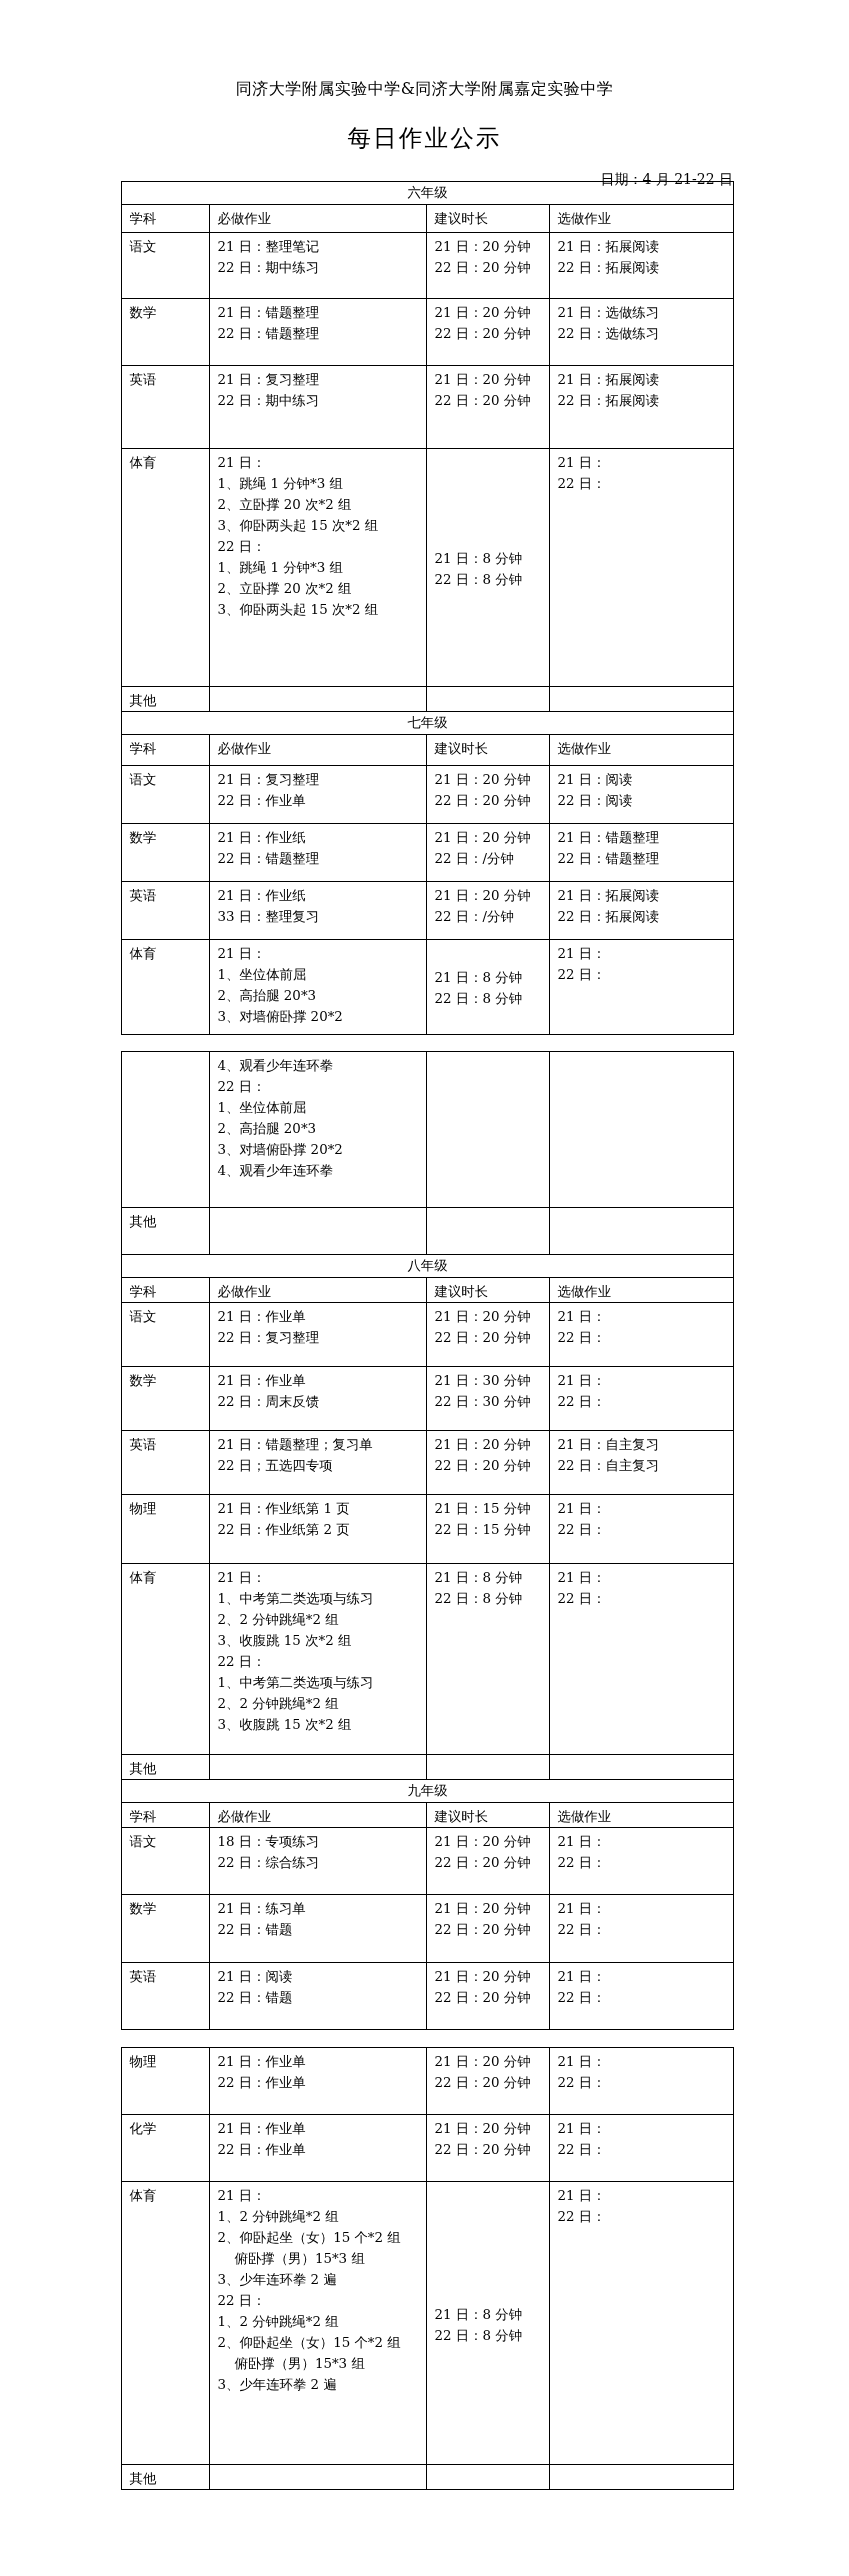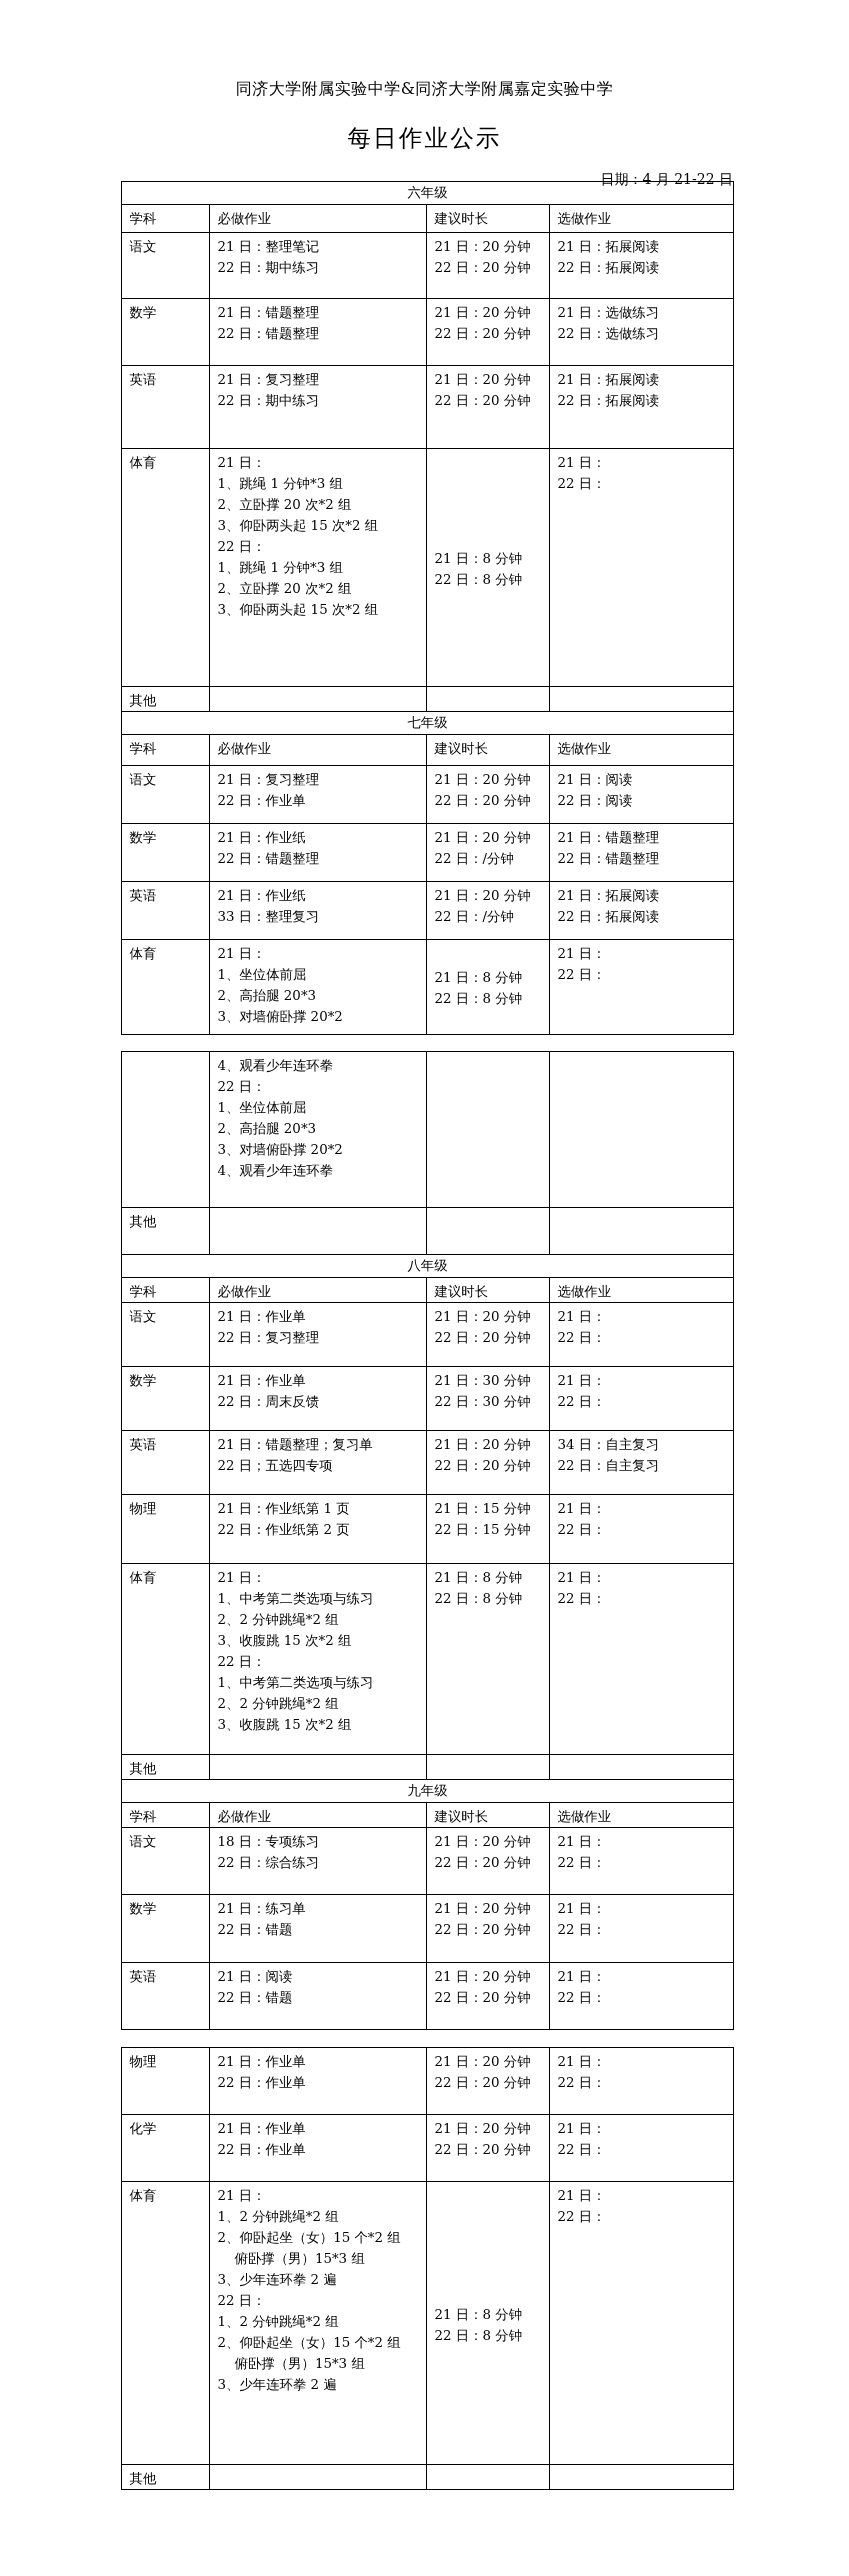--- a/index.html
+++ b/index.html
@@ -288,21 +288,21 @@
           <td>英语</td>
           <td>
             <span class="line">21 日：错题整理；复习单</span>
             <span class="line">22 日；五选四专项</span>
           </td>
           <td class="dur">
             <span class="line">21 日：20 分钟</span>
             <span class="line">22 日：20 分钟</span>
           </td>
           <td>
-            <span class="line">34 日：自主复习</span>
+            <span class="line">21 日：自主复习</span>
             <span class="line">22 日：自主复习</span>
           </td>
         </tr>
     <tr style="height:69px">
           <td>物理</td>
           <td>
             <span class="line">21 日：作业纸第 1 页</span>
             <span class="line">22 日：作业纸第 2 页</span>
           </td>
           <td class="dur">

